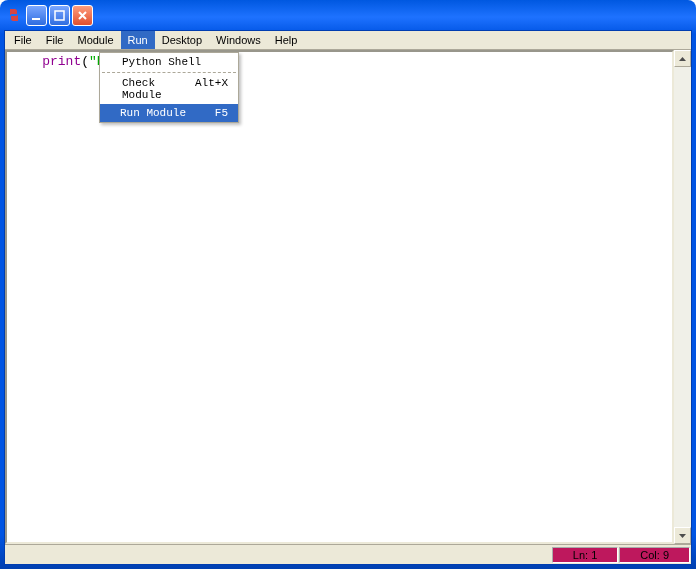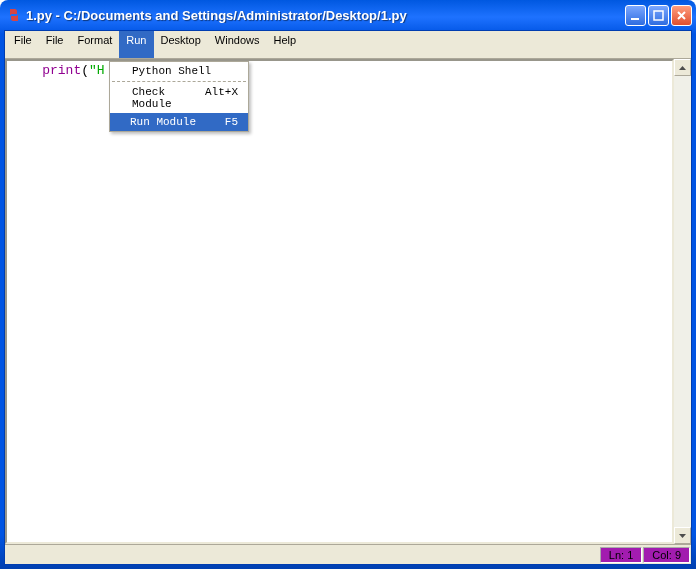--- a/index.html
+++ b/index.html
@@ -7,52 +7,51 @@
 .window { width: 696px; height: 569px; background: linear-gradient(to bottom, #0058e0 0%, #1e72ff 3%, #0054e3 6%, #0054e3 94%, #003fb0 100%); border-radius: 8px 8px 0 0; display: flex; flex-direction: column; }
 .titlebar { height: 30px; display: flex; align-items: center; padding: 0 4px; color: #fff; font-weight: bold; font-size: 13px; text-shadow: 1px 1px 1px rgba(0,0,0,0.5); }
 .title-icon { width: 16px; height: 16px; margin: 0 4px 0 2px; display: flex; align-items: center; justify-content: center; }
 .title-text { flex: 1; white-space: nowrap; overflow: hidden; }
 .title-buttons { display: flex; gap: 2px; }
 .tbtn { width: 21px; height: 21px; border-radius: 3px; border: 1px solid #fff; display: flex; align-items: center; justify-content: center; cursor: pointer; }
 .tbtn-min, .tbtn-max { background: linear-gradient(to bottom, #7ba7ff, #2f6de0); }
 .tbtn-close { background: linear-gradient(to bottom, #ff9d7d, #e04f2f); }
 .tbtn svg { display: block; }
 .client { flex: 1; margin: 0 4px 4px 4px; background: #ece9d8; display: flex; flex-direction: column; border: 1px solid #003db0; }
-.menubar { height: 28px; background: #ece9d8; border-bottom: 1px solid #aca899; display: flex; align-items: stretch; padding-left: 2px; font-size: 11px; }
+.menubar { height: 19px; background: #ece9d8; border-bottom: 1px solid #aca899; display: flex; align-items: stretch; padding-left: 2px; font-size: 11px; }
 .menu-item { padding: 3px 7px 0 7px; cursor: default; }
 .menu-item.active { background: #316ac5; color: #fff; }
 .editor-wrap { flex: 1; position: relative; display: flex; }
 .editor { flex: 1; background: #fff; border: 2px inset #ece9d8; margin: 0; font-family: "Courier New", monospace; font-size: 13px; padding: 2px 4px; position: relative; overflow: hidden; }
 .codeline { white-space: pre; line-height: 16px; }
 .kw { color: #ff7700; }
 .builtin { color: #900090; }
 .string { color: #00aa00; }
 .cursor { border-left: 1px solid #000; }
-.dropdown { position: absolute; top: 0; left: 102px; width: 140px; background: #fff; border: 1px solid #aca899; box-shadow: 2px 2px 3px rgba(0,0,0,0.25); font-size: 11px; }
+.dropdown { position: absolute; top: 0; left: 92px; width: 140px; background: #fff; border: 1px solid #aca899; box-shadow: 2px 2px 3px rgba(0,0,0,0.25); font-size: 11px; }
 .dd-item { display: flex; justify-content: space-between; padding: 3px 10px 3px 22px; cursor: default; }
 .dd-item.highlight { background: #316ac5; color: #fff; padding-left: 20px; }
 .dd-sep { border-top: 1px dashed #aca899; margin: 1px 2px; }
 .scrollbar { width: 17px; background: #ece9d8; display: flex; flex-direction: column; border-left: 0; }
 .sb-btn { height: 17px; background: #ece9d8; border: 1px solid #fff; border-right-color: #aca899; border-bottom-color: #aca899; display: flex; align-items: center; justify-content: center; }
 .sb-track { flex: 1; background: #f0f0e8; }
 .statusbar { height: 20px; background: #ece9d8; border-top: 1px solid #aca899; display: flex; justify-content: flex-end; align-items: center; font-size: 11px; }
-.status-cell { border: 1px inset #fff; padding: 1px 8px; margin: 1px 1px 1px 0; background: #a21caf; }
+.status-cell { border: 1px inset #fff; padding: 1px 20px; margin: 1px 1px 1px 0; background: #be185d; }
 </style>
 </head>
 <body>
 
 <div class="window">
   <div class="titlebar">
     <span class="title-icon">
       <svg width="16" height="16" viewBox="0 0 16 16">
           <path d="M4 2h5c1 0 2 1 2 2v3H6c-1 0-2 1-2 2V2z" fill="#d64545"></path>
           <path d="M12 14H7c-1 0-2-1-2-2V9h5c1 0 2-1 2-2v7z" fill="#d64545"></path>
         </svg>
     </span>
-    <span class="title-text">1.py - C:/Documents and Settings/Administrator/Desktop/1.py</span>
     <div class="title-buttons">
       <div class="tbtn tbtn-min">
           <svg width="11" height="11">
             <rect x="1" y="8" width="8" height="2" fill="#fff"></rect>
           </svg>
         </div>
       <div class="tbtn tbtn-max">
           <svg width="11" height="11">
             <rect x="1" y="1" width="9" height="9" fill="none" stroke="#fff" stroke-width="1.5"></rect>
           </svg>
@@ -62,21 +61,21 @@
             <path d="M2 2l7 7M9 2l-7 7" stroke="#fff" stroke-width="2"></path>
           </svg>
         </div>
     </div>
   </div>
 
   <div class="client">
     <div class="menubar">
       <div class="menu-item">File</div>
       <div class="menu-item">File</div>
-      <div class="menu-item">Format</div>
+      <div class="menu-item">Module</div>
       <div class="menu-item active">Run</div>
       <div class="menu-item">Desktop</div>
       <div class="menu-item">Windows</div>
       <div class="menu-item">Help</div>
     </div>
 
     <div class="editor-wrap">
       <div class="editor">
         <div class="codeline"><span>    </span><span class="builtin">print</span><span>(</span><span class="string">"H</span></div>
 

